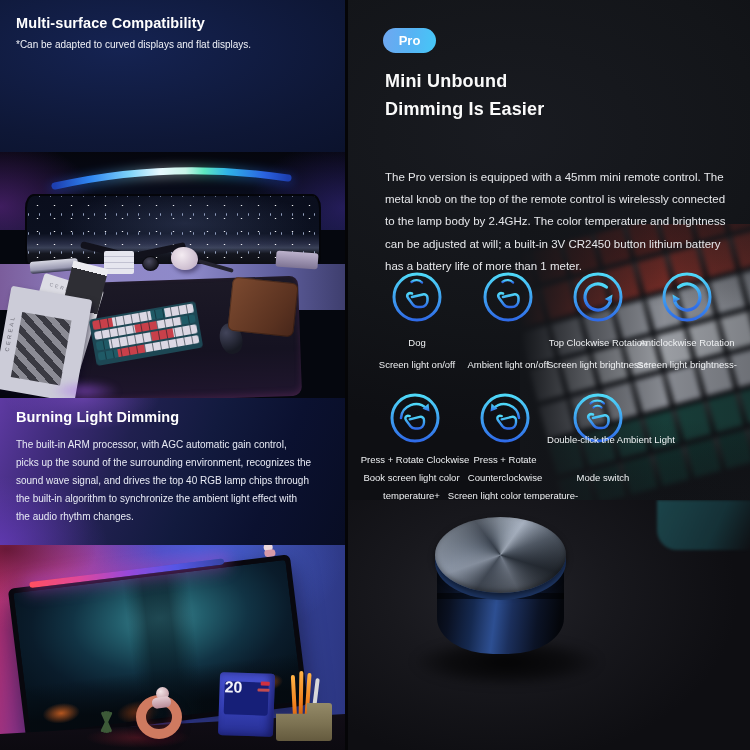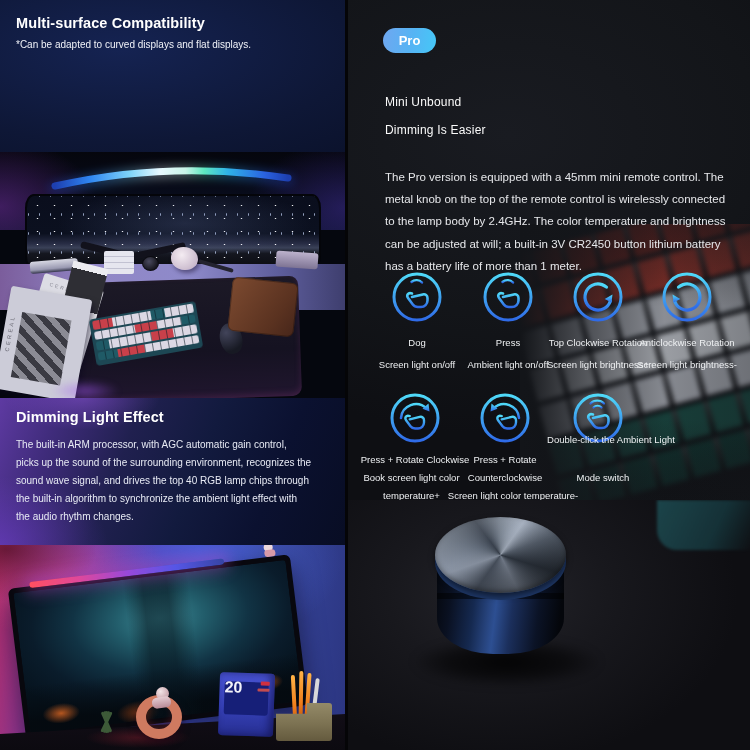--- a/index.html
+++ b/index.html
@@ -129,21 +129,21 @@
   .kb .row{height:33px;margin-bottom:5px;border-radius:3px;
        background-image:repeating-linear-gradient(90deg,rgba(0,0,0,0) 0 2px,currentColor 2px 30px,rgba(0,0,0,0) 30px 33px),
                         linear-gradient(180deg,rgba(255,255,255,.18),rgba(0,0,0,.35));}
   .kb-fade{position:absolute;inset:0;
        background:linear-gradient(90deg,#131519 0%,rgba(19,21,25,.6) 26%,rgba(19,21,25,.1) 62%,rgba(19,21,25,.3) 100%),
                   linear-gradient(180deg,rgba(19,21,25,.5) 0%,rgba(19,21,25,0) 28%,rgba(19,21,25,0) 66%,rgba(19,21,25,.7) 100%);}
 
   .badge{position:absolute;left:35px;top:28px;width:53px;height:25px;border-radius:13px;
        background:linear-gradient(100deg,#6fa7f0 0%,#55b4f4 55%,#45c8f7 100%);
        color:#fff;font-size:13px;font-weight:bold;text-align:center;line-height:25px;}
-  .r-title{position:absolute;left:37px;color:#fafafa;font-size:12px;font-weight:normal;letter-spacing:.2px;margin-top:24px;}
+  .r-title{position:absolute;left:37px;color:#fafafa;font-size:18px;font-weight:bold;letter-spacing:.2px;}
   .r-body{position:absolute;left:37px;top:134px;width:349px;color:#e6e7ea;font-size:11.5px;line-height:22.2px;margin-top:32px;}
 
   .ctl-icon{position:absolute;width:54px;height:54px;}
   .g-lab,.f-lab{position:absolute;color:#eef0f2;font-size:9.5px;text-align:center;line-height:17.5px;}
   .nowrap{white-space:nowrap;}
   .cc{transform:translateX(-50%);}
 
   
   .knob-scene{position:absolute;left:0;top:500px;width:405px;height:250px;overflow:hidden;
        background:radial-gradient(240px 170px at 150px 95px,#232329 0%,#18181d 46%,#0e0e12 100%);}
@@ -227,21 +227,21 @@
         <div class="krow" style="--rg:linear-gradient(90deg,#dcd8e4 0 40%,#c8404a 40% 62%,#dcd8e4 62% 86%,#1f5a66 86% 100%)"></div>
         <div class="krow" style="--rg:linear-gradient(90deg,#1f5a66 0 13%,#dcd8e4 13% 55%,#c8404a 55% 76%,#dcd8e4 76% 100%)"></div>
         <div class="krow" style="--rg:linear-gradient(90deg,#1f5a66 0 20%,#c8404a 20% 46%,#dcd8e4 46% 100%)"></div>
       </div>
       <div class="p1-mouse"></div>
       <div class="p1-note"></div>
       <div class="p1-glow"></div>
     </div>
 
     <section class="lx2">
-      <div class="l-title">Dimming Light Effect</div>
+      <div class="l-title">Burning Light Dimming</div>
       <div class="l-body" style="width:296px;line-height:18px;">The built-in ARM processor, with AGC automatic gain control, picks up the sound of the surrounding environment, recognizes the sound wave signal, and drives the top 40 RGB lamp chips through the built-in algorithm to synchronize the ambient light effect with the audio rhythm changes.</div>
     </section>
 
     <div class="photo2">
       <div class="p2-monitor">
         <div class="p2-screen"></div>
         <div class="p2-bar"></div>
         <div class="p2-astro">
           <div class="a-head"></div>
             <div class="a-body"></div>
@@ -310,21 +310,20 @@
     </svg>
     <svg class="ctl-icon" style="left:312px;top:270px" viewBox="0 0 54 54">
       <g transform="translate(54,0) scale(-1,1)">
         <circle cx="27" cy="27" r="23" fill="none" stroke="url(#ig)" stroke-width="3"></circle>
         <circle cx="27" cy="27" r="13" fill="none" stroke="url(#ig)" stroke-width="3.2" stroke-dasharray="66 16" stroke-linecap="round" transform="rotate(18 27 27)"></circle>
         <path d="M41.5 24.5 l-1 8 -6.8 -3.4 z" fill="url(#ig)"></path>
       </g>
     </svg>
 
     <div class="g-lab nowrap" style="left:-1px;top:334px;width:140px">Dog</div>
-    <div class="g-lab nowrap" style="left:90px;top:334px;width:140px">Press</div>
     <div class="g-lab nowrap" style="left:180px;top:334px;width:140px">Top Clockwise Rotation</div>
     <div class="g-lab nowrap" style="left:269px;top:334px;width:140px">Anticlockwise Rotation</div>
     <div class="f-lab nowrap" style="left:90px;top:356px;width:140px">Ambient light on/off</div>
     <div class="f-lab nowrap" style="left:-1px;top:356px;width:140px">Screen light on/off</div>
     <div class="f-lab nowrap" style="left:180px;top:356px;width:140px">Screen light brightness+</div>
     <div class="f-lab nowrap" style="left:269px;top:356px;width:140px">Screen light brightness-</div>
 
     <svg class="ctl-icon" style="left:40px;top:391px" viewBox="0 0 54 54">
       <circle cx="27" cy="27" r="23" fill="none" stroke="url(#ig)" stroke-width="3"></circle>
       <g transform="translate(1.5,3.5) scale(.92)">

